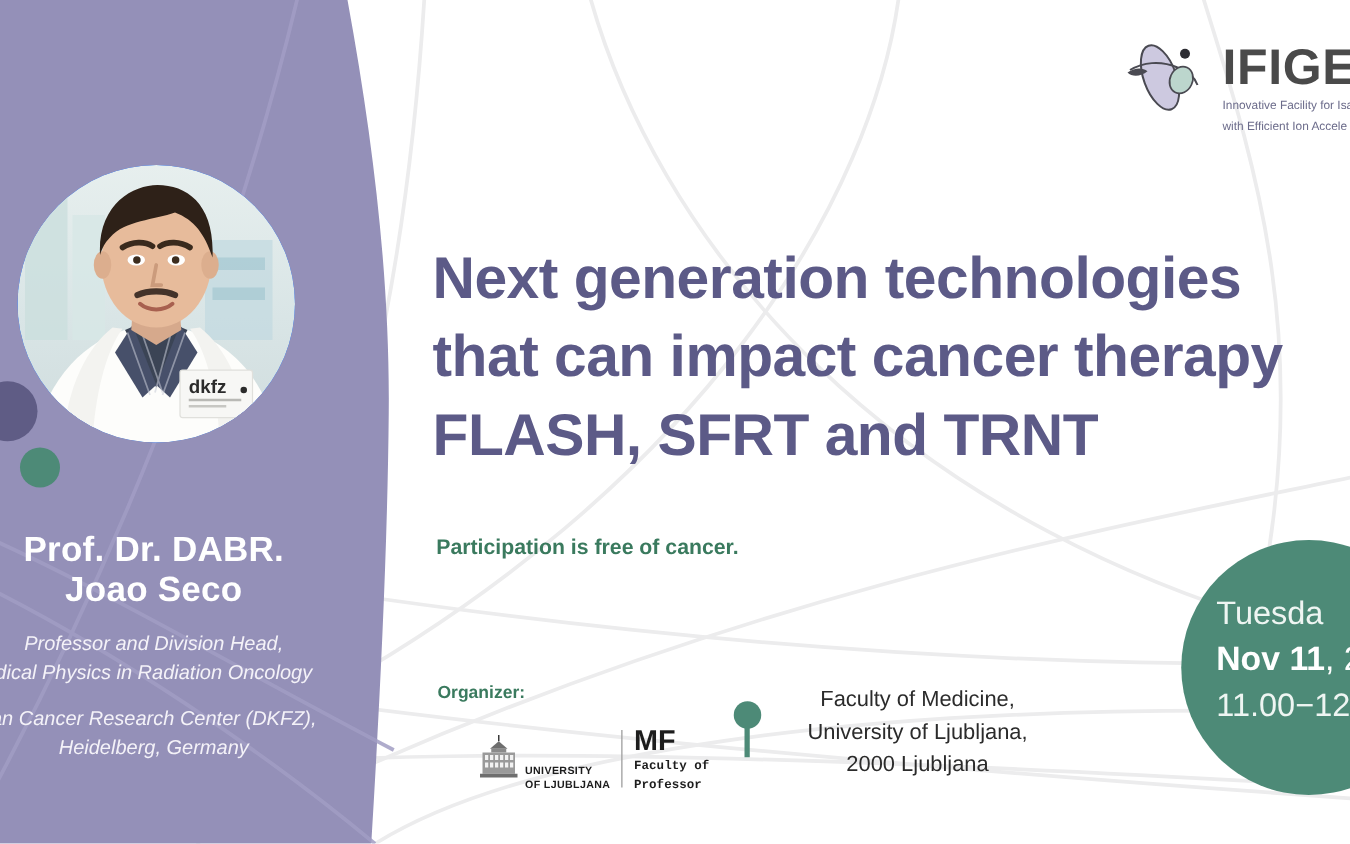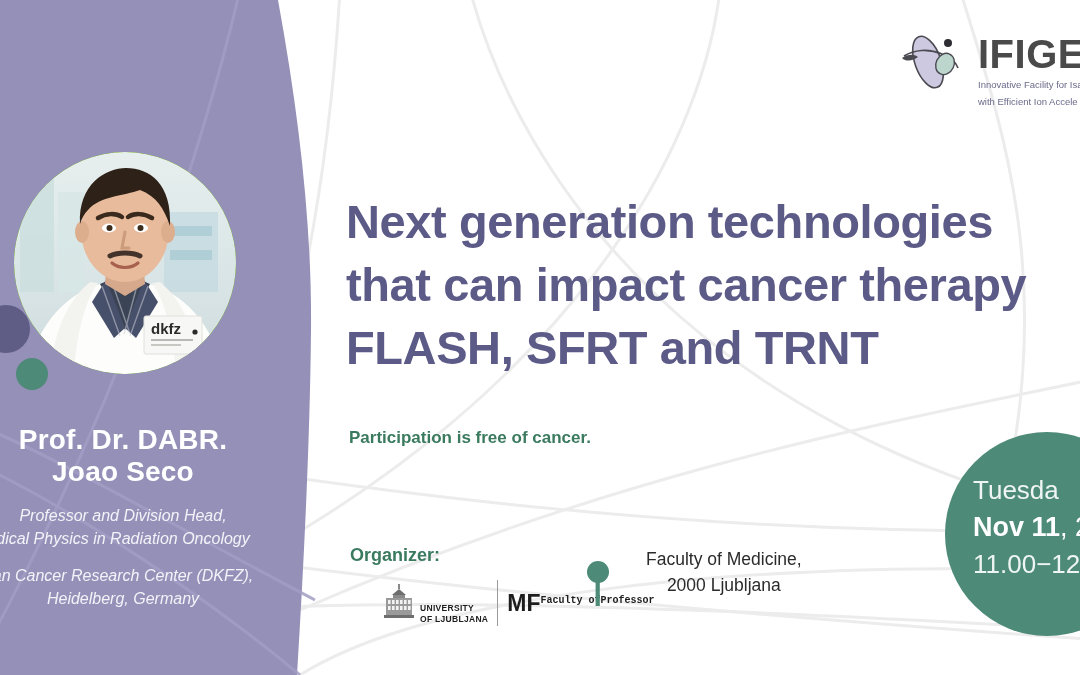--- a/index.html
+++ b/index.html
@@ -11,22 +11,22 @@
   #poster{position:absolute;inset:0;width:1080px;height:675px;overflow:hidden;background:#fff;}
 
   
   .bg-curves{position:absolute;inset:0;width:1080px;height:675px;z-index:1;pointer-events:none;}
 
   
   .left-panel{position:absolute;left:0;top:0;width:330px;height:675px;z-index:2;}
 
   
   .photo-wrap{
-    position:absolute;left:14px;top:152px;width:222px;height:222px;border-radius:50%;
-    overflow:hidden;z-index:6;background:#84cc16;
+    position:absolute;left:14px;top:132px;width:222px;height:222px;border-radius:50%;
+    overflow:hidden;z-index:6;background:#3b82f6;
   }
   .photo-svg{display:block;width:222px;height:222px;}
 
   .dot-purple{
     position:absolute;left:-18px;top:305px;width:48px;height:48px;border-radius:50%;
     background:#5f5c85;z-index:5;
   }
   .dot-green{
     position:absolute;left:16px;top:358px;width:32px;height:32px;border-radius:50%;
     background:#4d8a77;z-index:7;
@@ -77,32 +77,32 @@
   .headline div{white-space:nowrap;}
   .free-note{
     position:absolute;left:349px;top:428px;z-index:9;
     font-size:17px;font-weight:bold;color:#3a7a5e;
     font-family:"Liberation Sans", sans-serif;white-space:nowrap;
   }
 
   
   .organizer-label{
     position:absolute;left:350px;top:545px;z-index:9;
-    font-size:18px;font-weight:bold;color:#3a7a5e;
+    font-size:14px;font-weight:bold;color:#3a7a5e;
     font-family:"Liberation Sans", sans-serif;white-space:nowrap;
   }
   .mf-logo{position:absolute;left:382px;top:580px;z-index:9;display:flex;align-items:center;}
   .mf-building{width:34px;height:40px;flex:0 0 auto;}
   .mf-uni{
     margin-left:4px;text-align:left;font-size:8.5px;line-height:11px;font-weight:bold;
     color:#1d1d1d;letter-spacing:.3px;font-family:"Liberation Sans", sans-serif;
     align-self:flex-end;padding-bottom:1px;white-space:nowrap;
   }
   .mf-rule{width:1px;height:46px;background:#9a9a9a;margin:0 9px;}
-  .mf-right{display:flex;flex-direction:row;text-align:center;}
+  .mf-right{display:flex;flex-direction:column;}
   .mf-abbr{font-size:23px;line-height:24px;font-weight:bold;color:#1d1d1d;font-family:"Liberation Sans", sans-serif;}
   .mf-fac{margin-top:4px;font-size:10px;line-height:11px;font-weight:bold;color:#1d1d1d;font-family:Liberation Mono, monospace;}
 
   
   .pin{position:absolute;left:585px;top:560px;z-index:9;width:26px;height:46px;}
   .venue{
     position:absolute;left:646px;top:546px;z-index:9;
     font-size:17.5px;line-height:26px;color:#2b2b2b;
     font-family:"Liberation Sans", sans-serif;
     text-align:center;
@@ -293,20 +293,21 @@
       <div class="mf-fac">Professor</div>
     </div>
   </div>
 
   <svg class="pin" viewBox="0 0 26 46">
     <circle cx="13" cy="12" r="11" fill="#4d8a77"></circle>
     <rect x="10.6" y="21" width="4.2" height="25" fill="#4d8a77"></rect>
   </svg>
   <div class="venue">
     <div>Faculty of Medicine,</div>
+    <div>University of Ljubljana,</div>
     <div>2000 Ljubljana</div>
   </div>
 
   <div class="date-circle"></div>
   <div class="date-text">
     <div class="date-day">Tuesda</div>
     <div class="date-main"><b>Nov 11</b><span>, 2</span></div>
     <div class="date-time">11.00−12</div>
   </div>
 

